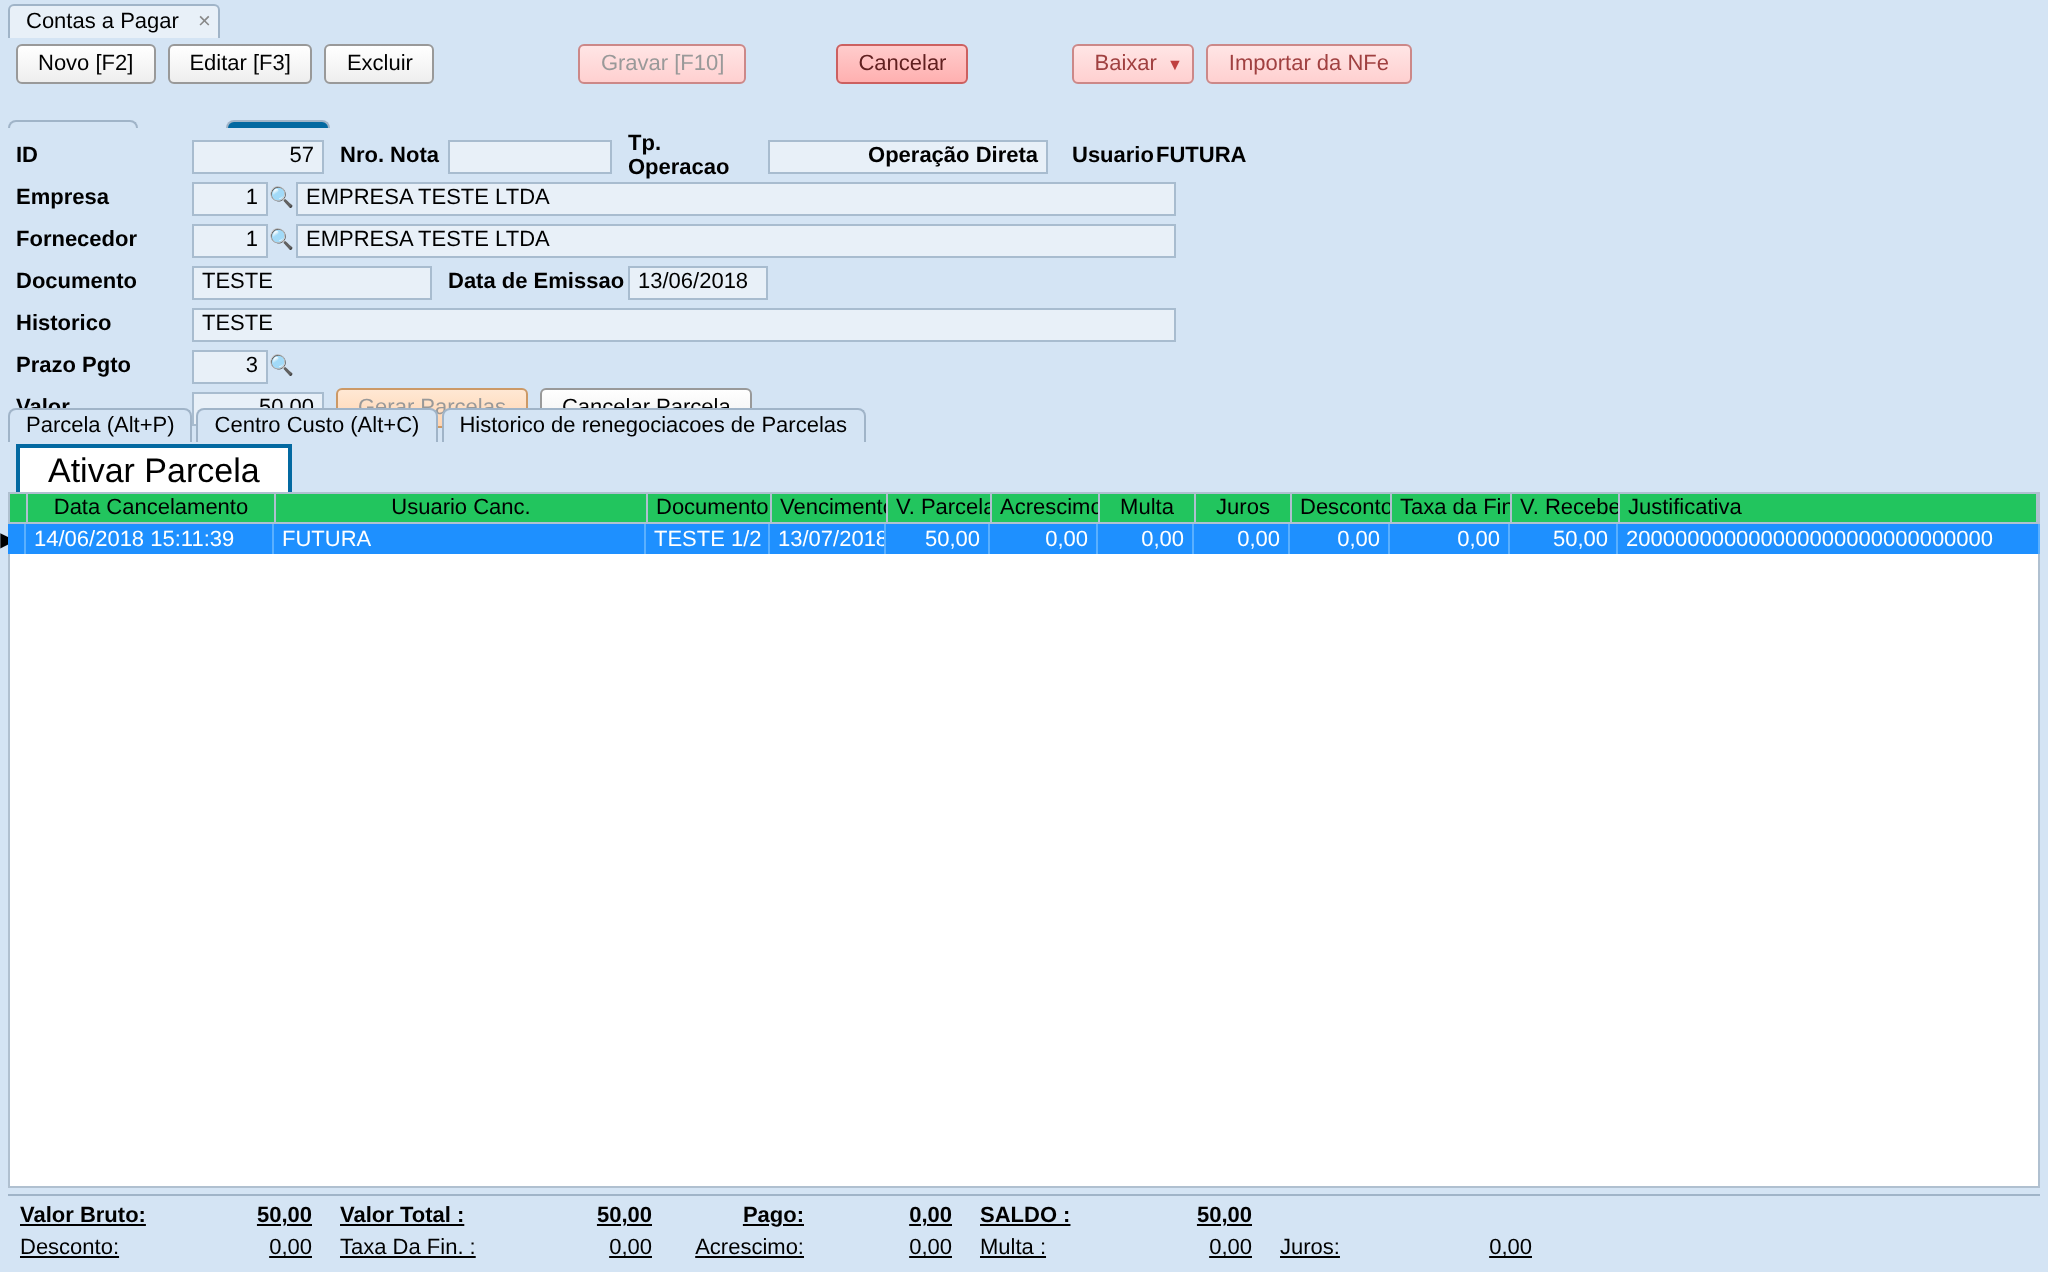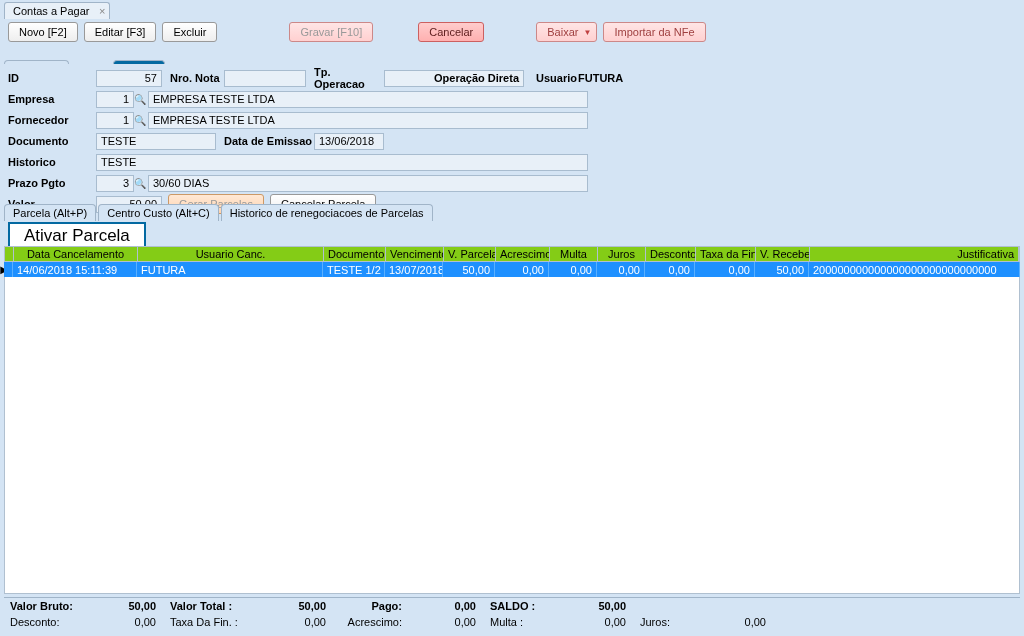--- a/index.html
+++ b/index.html
@@ -85,42 +85,42 @@
   cursor:pointer;
 }
 .tab2.active { background:#e8f0f8; border:2px solid #d04040; border-bottom:none; }
 .sub-toolbar {
   position:absolute; top:222px; left:8px;
   display:flex; gap:4px;
 }
 .btn-ativar { border:2px solid #0369a1; background:#fff; padding:2px 14px; font-size:17px; cursor:pointer;}
 .grid-header {
   position:absolute; top:246px; left:4px; right:4px;
-  height:16px; background:#84cc16; border:1px solid #b0c0d0;
+  height:16px; background:#22c55e; border:1px solid #b0c0d0;
   display:flex; font-size:11px;
 }
 .gh-cell { border-right:1px solid #b0c0d0; padding:1px 4px; text-align:center; overflow:hidden; white-space:nowrap;}
 .grid-row {
   position:absolute; top:262px; left:4px; right:4px;
   height:15px; background:#1e90ff; color:#fff;
   display:flex; font-size:11px;
 }
 .gr-cell { border-right:1px solid #5ab0ff; padding:0 4px; overflow:hidden; white-space:nowrap; display:flex; align-items:center;}
 .gr-cell.right { justify-content:flex-end; }
 .row-indicator { position:absolute; top:262px; left:0; width:8px; height:15px; color:#000; font-size:10px; display:flex; align-items:center; justify-content:center;}
 .grid-body {
   position:absolute; top:277px; left:4px; right:4px; bottom:42px;
   background:#fff; border:1px solid #b0c0d0; border-top:none;
 }
 .footer {
   position:absolute; bottom:2px; left:4px; right:4px;
   background:#d4e4f4; border-top:1px solid #a0b4c8;
   padding:2px 6px;
 }
-.footer-row { display:flex; align-items:flex-start; height:16px; font-size:11px;}
+.footer-row { display:flex; align-items:center; height:16px; font-size:11px;text-decoration:underline;}
 .fl { font-weight:bold; }
 .fv { text-align:right; width:80px; padding-right:14px;}
 </style>
 </head>
 <body>
 
 <div class="window-tab">
   <span>Contas a Pagar</span>
   <span class="close">×</span>
 </div>
@@ -176,21 +176,20 @@
     <div class="field ro" style="width:70px">13/06/2018</div>
   </div>
   <div class="form-row">
     <div class="label">Historico</div>
     <div class="field ro" style="width:492px">TESTE</div>
   </div>
   <div class="form-row">
     <div class="label">Prazo Pgto</div>
     <div class="field ro right" style="width:38px">3</div>
     <div class="search-icon">🔍</div>
-    <div class="field ro" style="width:440px">30/60 DIAS</div>
   </div>
   <div class="form-row">
     <div class="label">Valor</div>
     <div class="field ro right" style="width:66px">50,00</div>
     <div style="width:6px"></div>
     <button class="btn btn-orange btn-disabled">Gerar Parcelas</button>
     <div style="width:6px"></div>
     <button class="btn">Cancelar Parcela</button>
   </div>
 </div>
@@ -211,21 +210,21 @@
   <div class="gh-cell" style="width:186px">Usuario Canc.</div>
   <div class="gh-cell" style="width:62px">Documento</div>
   <div class="gh-cell" style="width:58px">Vencimento</div>
   <div class="gh-cell" style="width:52px">V. Parcela</div>
   <div class="gh-cell" style="width:54px">Acrescimo</div>
   <div class="gh-cell" style="width:48px">Multa</div>
   <div class="gh-cell" style="width:48px">Juros</div>
   <div class="gh-cell" style="width:50px">Desconto</div>
   <div class="gh-cell" style="width:60px">Taxa da Fin.</div>
   <div class="gh-cell" style="width:54px">V. Receber</div>
-  <div class="gh-cell" style="flex:1;text-align:right">Justificativa</div>
+  <div class="gh-cell" style="flex:1;text-align:left">Justificativa</div>
 </div>
 
 <div class="row-indicator">▶</div>
 
 <div class="grid-row">
   <div class="gr-cell" style="width:8px"></div>
   <div class="gr-cell" style="width:124px">14/06/2018 15:11:39</div>
   <div class="gr-cell" style="width:186px">FUTURA</div>
   <div class="gr-cell" style="width:62px">TESTE 1/2</div>
   <div class="gr-cell" style="width:58px">13/07/2018</div>

